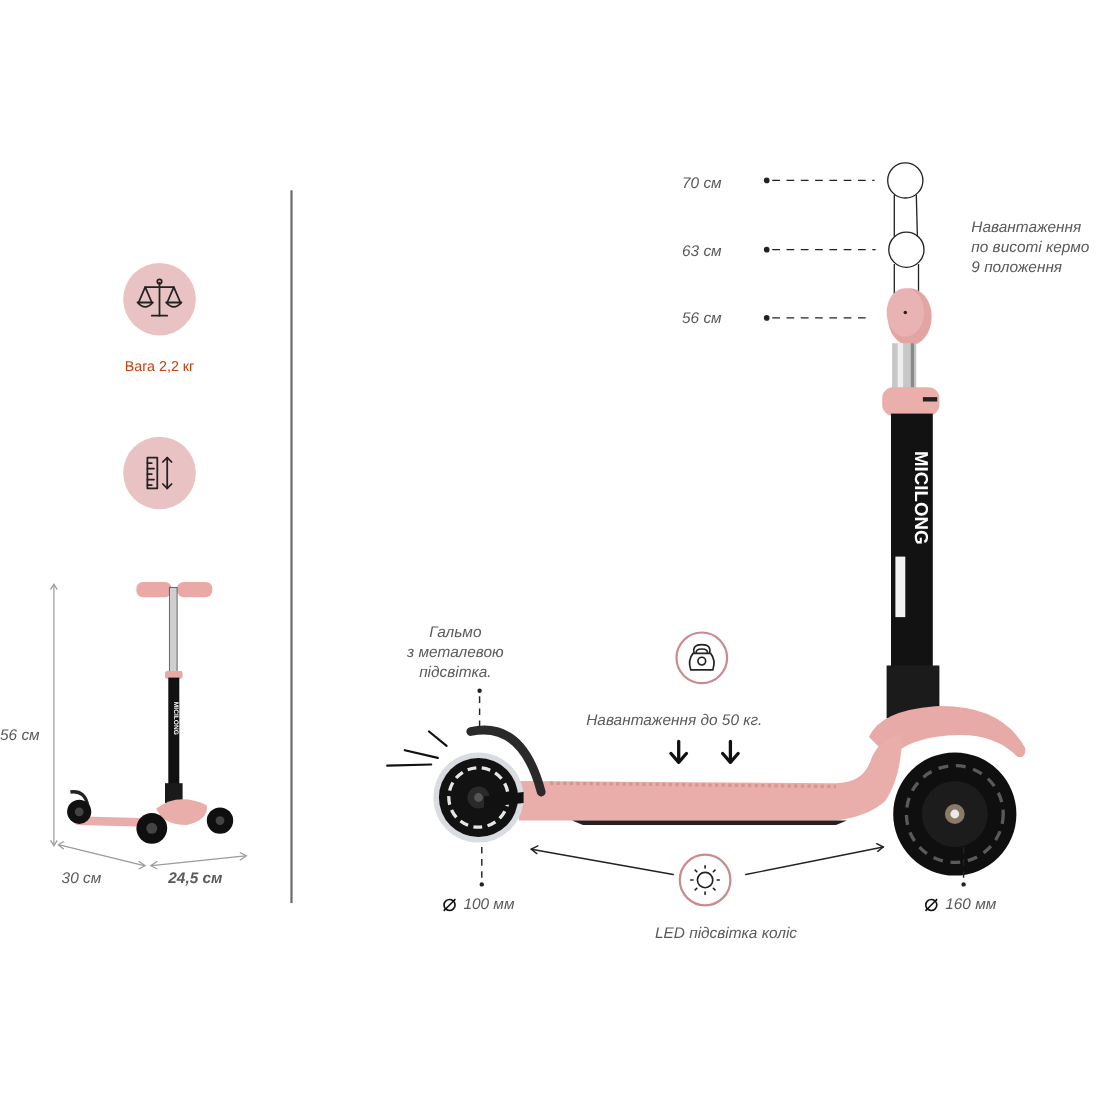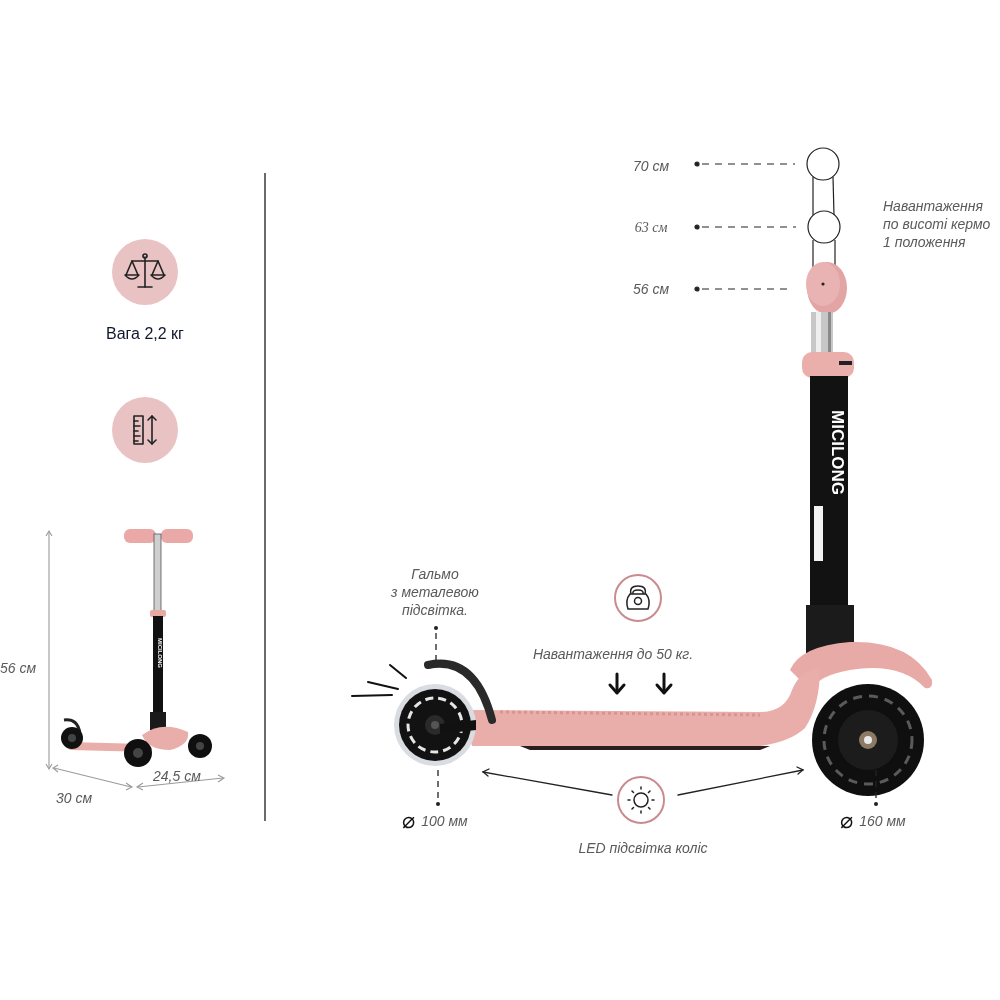--- a/index.html
+++ b/index.html
@@ -4,41 +4,41 @@
 <style>
   html, body { margin:0; padding:0; background:#ffffff; }
   body { width:1000px; height:1000px; position:relative; overflow:hidden;
          font-family:"Liberation Sans", sans-serif; color:#555; }
   .abs { position:absolute; }
   .it { font-style:italic; color:#5a5a5a; font-size:14px; }
   .circle-fill { position:absolute; border-radius:50%; background:#e9c3c3; }
   .circle-ring { position:absolute; border-radius:50%; border:2px solid #c98b8f; background:#fff; box-sizing:border-box; }
   .divider { position:absolute; left:264px; top:173px; width:2px; height:648px; background:#6b6b6b; }
   svg { position:absolute; overflow:visible; }
-  .label-right { text-align:center; }
+  .label-right { text-align:left; }
   .center { text-align:center; }
 </style>
 </head>
 <body>
 
 <div class="circle-fill" style="left:112px; top:239px; width:66px; height:66px;">
   <svg width="66" height="66" viewBox="0 0 66 66" style="left:0;top:0;">
     <g fill="none" stroke="#222" stroke-width="1.6" stroke-linecap="round" stroke-linejoin="round">
       <line x1="33" y1="18" x2="33" y2="48"></line>
       <circle cx="33" cy="17" r="2"></circle>
       <line x1="20" y1="22" x2="46" y2="22"></line>
       <line x1="26" y1="48" x2="40" y2="48"></line>
       <path d="M20 22 L14 36 M20 22 L26 36"></path>
       <path d="M13 36 Q20 44 27 36 Z"></path>
       <path d="M46 22 L40 36 M46 22 L52 36"></path>
       <path d="M39 36 Q46 44 53 36 Z"></path>
     </g>
   </svg>
 </div>
-<div class="abs center" style="left:80px; top:325px; width:130px; font-size:16px; color:#0f172a;">Вага 2,2 кг</div>
+<div class="abs center" style="left:80px; top:325px; width:130px; font-size:13px; color:#c2410c;">Вага 2,2 кг</div>
 
 <div class="circle-fill" style="left:112px; top:397px; width:66px; height:66px;">
   <svg width="66" height="66" viewBox="0 0 66 66" style="left:0;top:0;">
     <g fill="none" stroke="#222" stroke-width="1.6" stroke-linecap="round" stroke-linejoin="round">
       <rect x="22" y="19" width="9" height="28"></rect>
       <line x1="22" y1="24" x2="26" y2="24"></line>
       <line x1="22" y1="29" x2="28" y2="29"></line>
       <line x1="22" y1="34" x2="26" y2="34"></line>
       <line x1="22" y1="39" x2="28" y2="39"></line>
       <line x1="22" y1="44" x2="26" y2="44"></line>
@@ -57,21 +57,21 @@
     <line x1="54" y1="258" x2="131" y2="277"></line>
     <path d="M58 255 L53 258 L58 262"></path>
     <path d="M126 273 L132 277 L126 280"></path>
     <line x1="138" y1="277" x2="223" y2="268"></line>
     <path d="M143 273 L137 277 L143 280"></path>
     <path d="M218 265 L224 268 L218 272"></path>
   </g>
 </svg>
 <div class="abs it" style="left:0; top:660px;">56 см</div>
 <div class="abs it" style="left:56px; top:790px;">30 см</div>
-<div class="abs it" style="left:153px; top:768px;">24,5 см</div>
+<div class="abs it" style="left:153px; top:790px;font-weight:bold;">24,5 см</div>
 
 <svg width="200" height="260" viewBox="0 0 200 260" style="left:50px; top:520px;">
 
   <rect x="74" y="9" width="32" height="14" rx="6" fill="#eaa9a6"></rect>
   <rect x="111" y="9" width="32" height="14" rx="6" fill="#eaa9a6"></rect>
 
   <rect x="104" y="14" width="7" height="80" fill="#cfcfcf" stroke="#555" stroke-width="0.8"></rect>
 
   <rect x="100" y="90" width="16" height="7" rx="2" fill="#e7a9a5"></rect>
 
@@ -89,21 +89,21 @@
 
   <circle cx="88" cy="233" r="14" fill="#0f0f0f"></circle>
   <circle cx="88" cy="233" r="5" fill="#444"></circle>
   <circle cx="150" cy="226" r="12" fill="#0f0f0f"></circle>
   <circle cx="150" cy="226" r="4" fill="#444"></circle>
 </svg>
 
 <div class="divider"></div>
 
 <div class="abs it label-right" style="left:620px; top:158px; width:62px;">70 см</div>
-<div class="abs it label-right" style="left:620px; top:220px; width:62px;font-family:Liberation Serif, serif;">63 см</div>
+<div class="abs it label-right" style="left:620px; top:220px; width:62px;">63 см</div>
 <div class="abs it label-right" style="left:620px; top:281px; width:62px;">56 см</div>
 
 <svg width="200" height="180" viewBox="0 0 200 180" style="left:690px; top:140px;">
   <g stroke="#222" stroke-width="1.2">
     <circle cx="7" cy="24" r="2" fill="#222"></circle>
     <line x1="12" y1="24" x2="105" y2="24" stroke-dasharray="7 6"></line>
     <circle cx="7" cy="87" r="2" fill="#222"></circle>
     <line x1="12" y1="87" x2="106" y2="87" stroke-dasharray="7 6"></line>
     <circle cx="7" cy="149" r="2" fill="#222"></circle>
     <line x1="12" y1="149" x2="102" y2="149" stroke-dasharray="7 6"></line>
@@ -113,21 +113,21 @@
     <line x1="123" y1="37" x2="123" y2="75"></line>
     <line x1="143" y1="37" x2="144" y2="75"></line>
     <line x1="123" y1="100" x2="123" y2="135"></line>
     <line x1="145" y1="100" x2="145" y2="135"></line>
   </g>
 </svg>
 
 <div class="abs it" style="left:883px; top:197px; line-height:18px;">
   <div>Навантаження</div>
   <div>по висоті кермо</div>
-  <div>1 положення</div>
+  <div>9 положення</div>
 </div>
 
 <svg width="600" height="520" viewBox="0 0 600 520" style="left:380px; top:250px;">
 
   <ellipse cx="447" cy="38" rx="20" ry="26" fill="#e3a4a4"></ellipse>
   <ellipse cx="443" cy="34" rx="17" ry="22" fill="#eab3b3"></ellipse>
   <circle cx="443" cy="34" r="1.6" fill="#222"></circle>
 
   <rect x="431" y="62" width="22" height="46" fill="#c7c7c7"></rect>
   <rect x="436" y="62" width="5" height="46" fill="#eeeeee"></rect>
@@ -165,21 +165,21 @@
 </svg>
 
 <svg width="70" height="50" viewBox="0 0 70 50" style="left:350px; top:660px;">
   <g stroke="#111" stroke-width="2" stroke-linecap="round">
     <line x1="2" y1="36" x2="42" y2="35"></line>
     <line x1="18" y1="22" x2="48" y2="29"></line>
     <line x1="40" y1="5" x2="56" y2="18"></line>
   </g>
 </svg>
 
-<div class="abs it center" style="left:370px; top:565px; width:130px; line-height:18px;text-align:center;">
+<div class="abs it center" style="left:349px; top:565px; width:130px; line-height:18px;text-align:center;">
   <div>Гальмо</div>
   <div>з металевою</div>
   <div>підсвітка.</div>
 </div>
 <svg width="10" height="40" viewBox="0 0 10 40" style="left:431px; top:625px;">
   <circle cx="5" cy="3" r="2" fill="#222"></circle>
   <line x1="5" y1="8" x2="5" y2="38" stroke="#222" stroke-width="1.3" stroke-dasharray="6 5"></line>
 </svg>
 
 <div class="circle-ring" style="left:614px; top:574px; width:48px; height:48px;">
@@ -236,13 +236,13 @@
       <line x1="22" y1="33" x2="22" y2="35"></line>
       <line x1="9" y1="22" x2="11" y2="22"></line>
       <line x1="33" y1="22" x2="35" y2="22"></line>
       <line x1="13" y1="13" x2="14.5" y2="14.5"></line>
       <line x1="29.5" y1="29.5" x2="31" y2="31"></line>
       <line x1="13" y1="31" x2="14.5" y2="29.5"></line>
       <line x1="29.5" y1="14.5" x2="31" y2="13"></line>
     </g>
   </svg>
 </div>
-<div class="abs it center" style="left:543px; top:840px; width:200px;">LED підсвітка коліс</div>
+<div class="abs it center" style="left:560px; top:840px; width:200px;">LED підсвітка коліс</div>
 
 </body></html>

